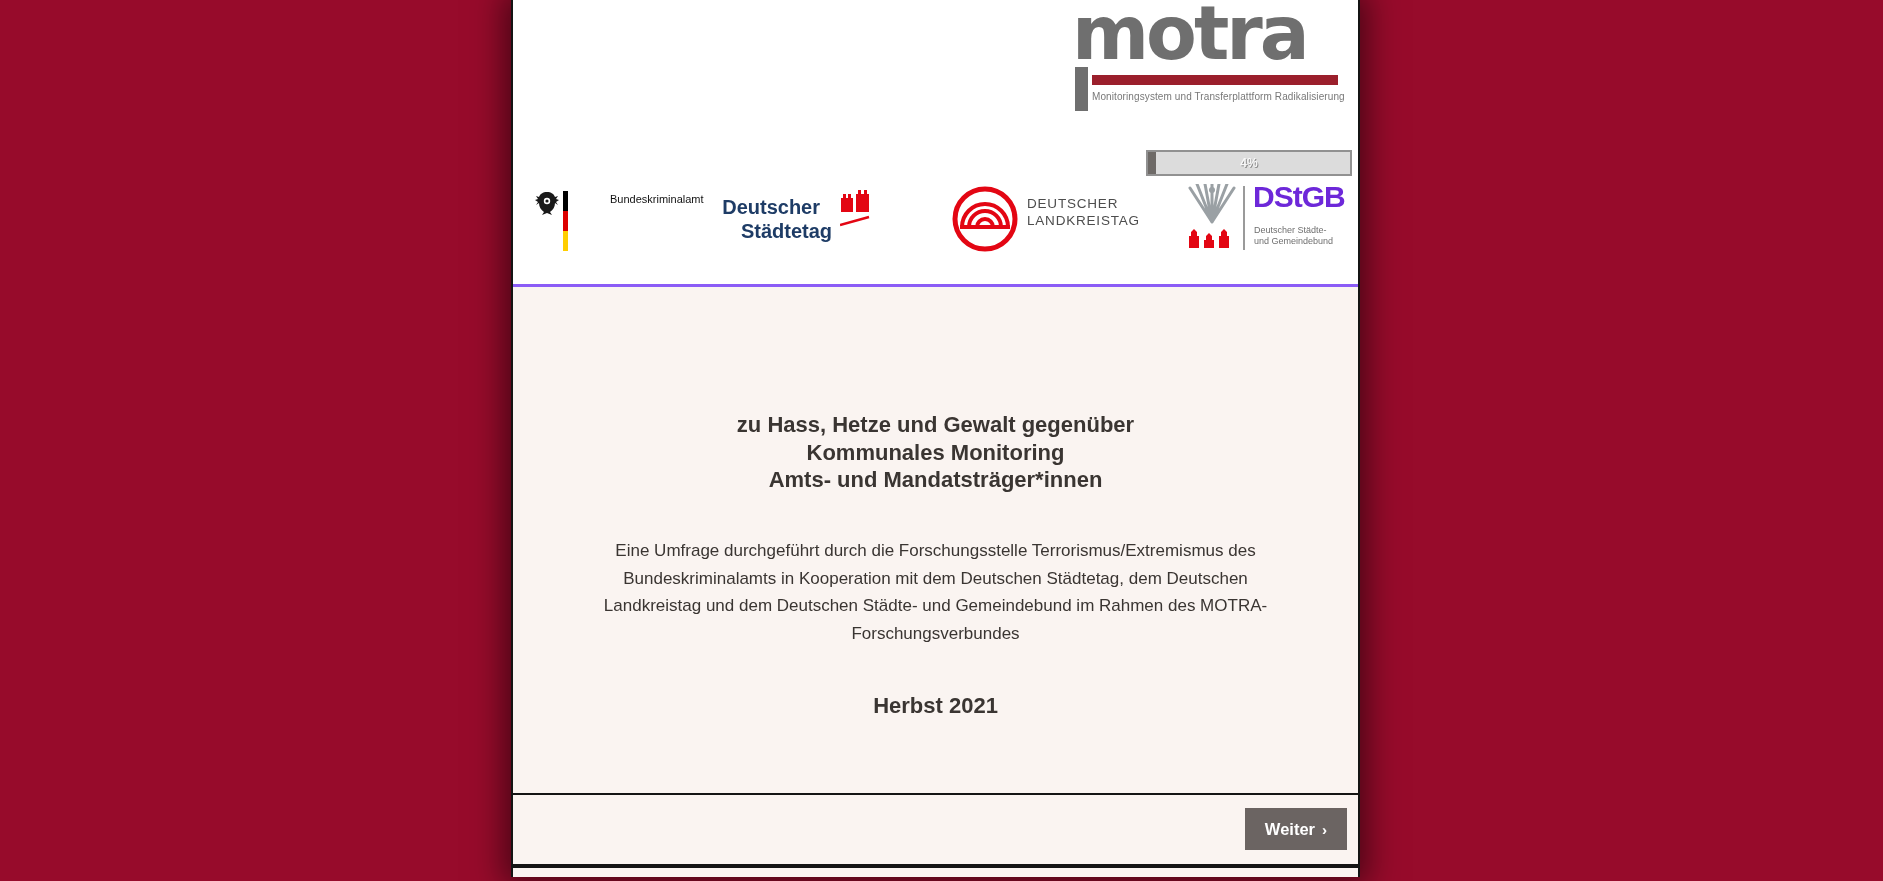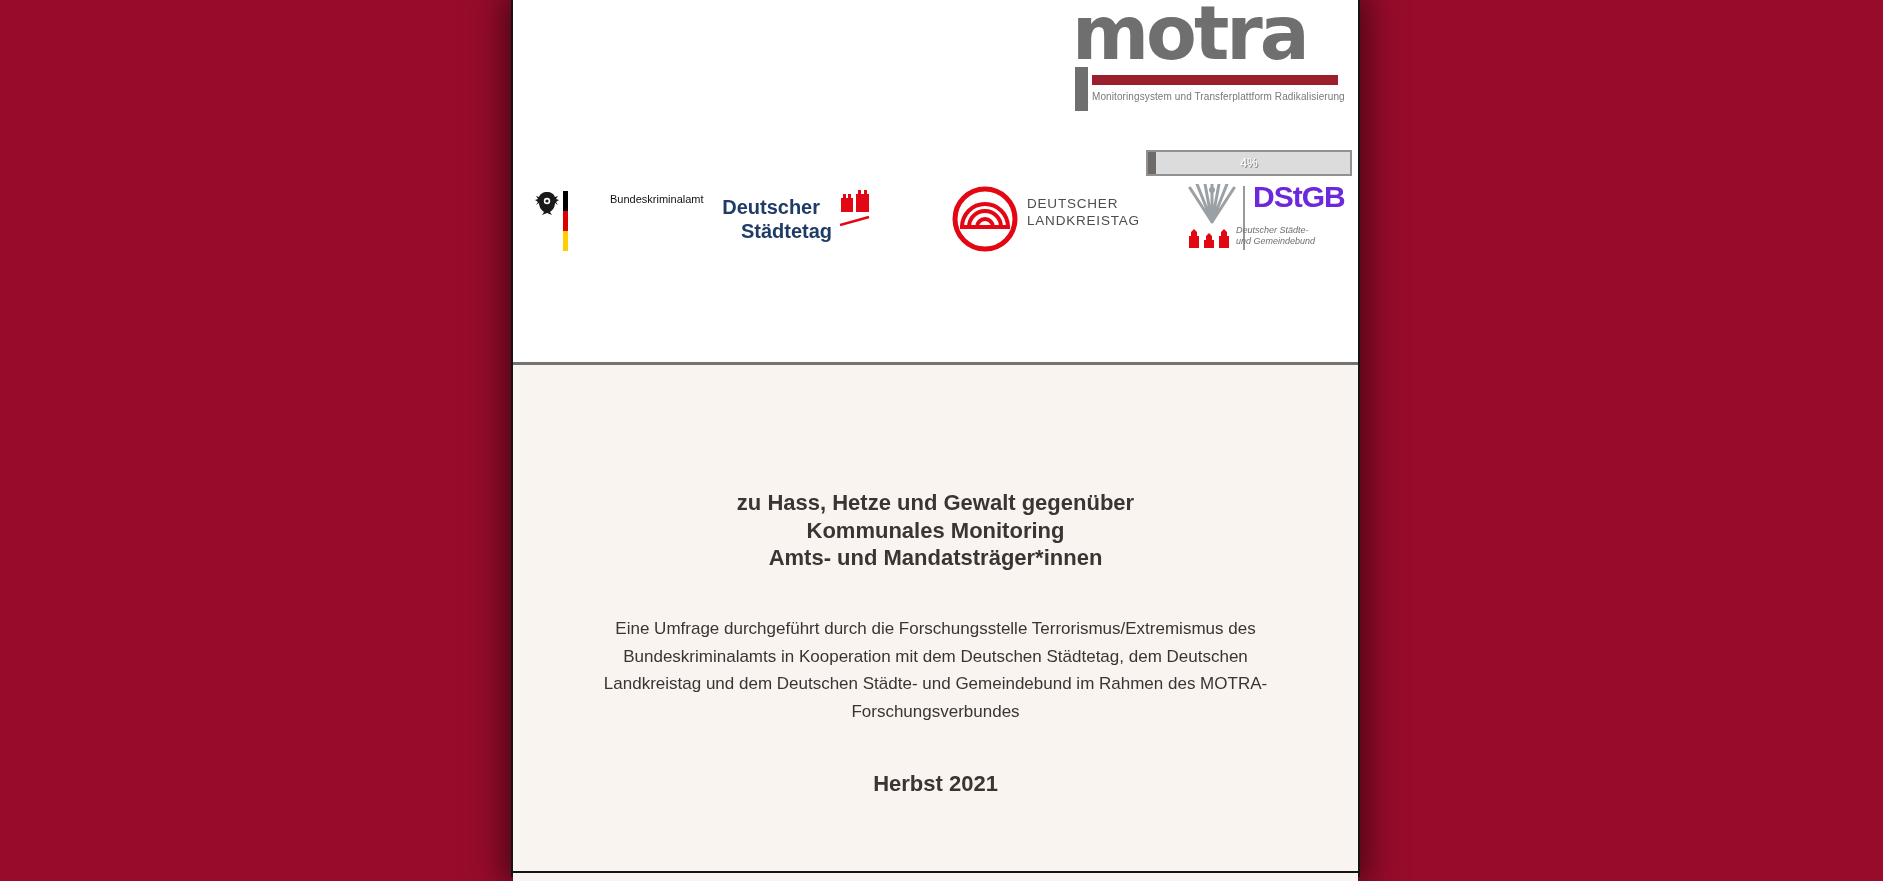--- a/index.html
+++ b/index.html
@@ -14,21 +14,21 @@
     position:absolute; left:511px; top:0;
     width:849px; height:877px;
     border-left:2px solid #141414; border-right:2px solid #141414;
     box-shadow:0 0 30px 8px rgba(0,0,0,0.5);
     display:flex; flex-direction:column;
     background:#faf4f1;
   }
   
   .header{
     position:relative; background:#ffffff;
-    height:365px; border-bottom:3px solid #737373;
+    height:287px; border-bottom:3px solid #8b5cf6;
     flex:0 0 auto;
   }
   .motra-logo{ position:absolute; top:5px; right:18px; width:268px; height:110px; }
   .motra-word{
     position:absolute; left:0; top:-14px;
     font-family:"DejaVu Sans", sans-serif;
     font-size:74px; font-weight:bold; color:#6f6f6f;
     letter-spacing:-3px; line-height:84px;
   }
   .motra-stem{ position:absolute; left:3px; top:62px; width:13px; height:44px; background:#6f6f6f; }
@@ -69,21 +69,21 @@
     font-size:13.5px; color:#4d4d4d; letter-spacing:0.8px; line-height:17px; white-space:nowrap;
   }
   .dstgb{ left:672px; top:184px; width:165px; height:70px; }
   .dstgb-eagle{ position:absolute; left:2px; top:0; }
   .dstgb-towers{ position:absolute; left:4px; top:44px; }
   .dstgb-divider{ position:absolute; left:58px; top:2px; width:2px; height:64px; background:#9a9a9a; }
   .dstgb-abbr{
     position:absolute; left:68px; top:-4px;
     font-size:30px; font-weight:bold; color:#6d28d9; letter-spacing:-1px;
   }
-  .dstgb-sub{ position:absolute; left:51px; top:41px; font-size:9px; color:#6f6f6f; line-height:11px; white-space:nowrap;font-style:italic; }
+  .dstgb-sub{ position:absolute; left:69px; top:41px; font-size:9px; color:#6f6f6f; line-height:11px; white-space:nowrap; }
   
   .content{
     position:relative; background:#faf4f1;
     height:508px; border-bottom:2px solid #141414;
     flex:0 0 auto; text-align:center;
   }
   .survey-title{
     position:absolute; top:124px; left:0; right:0;
     font-size:22px; font-weight:bold; color:#3a3532; line-height:27.5px;
   }

